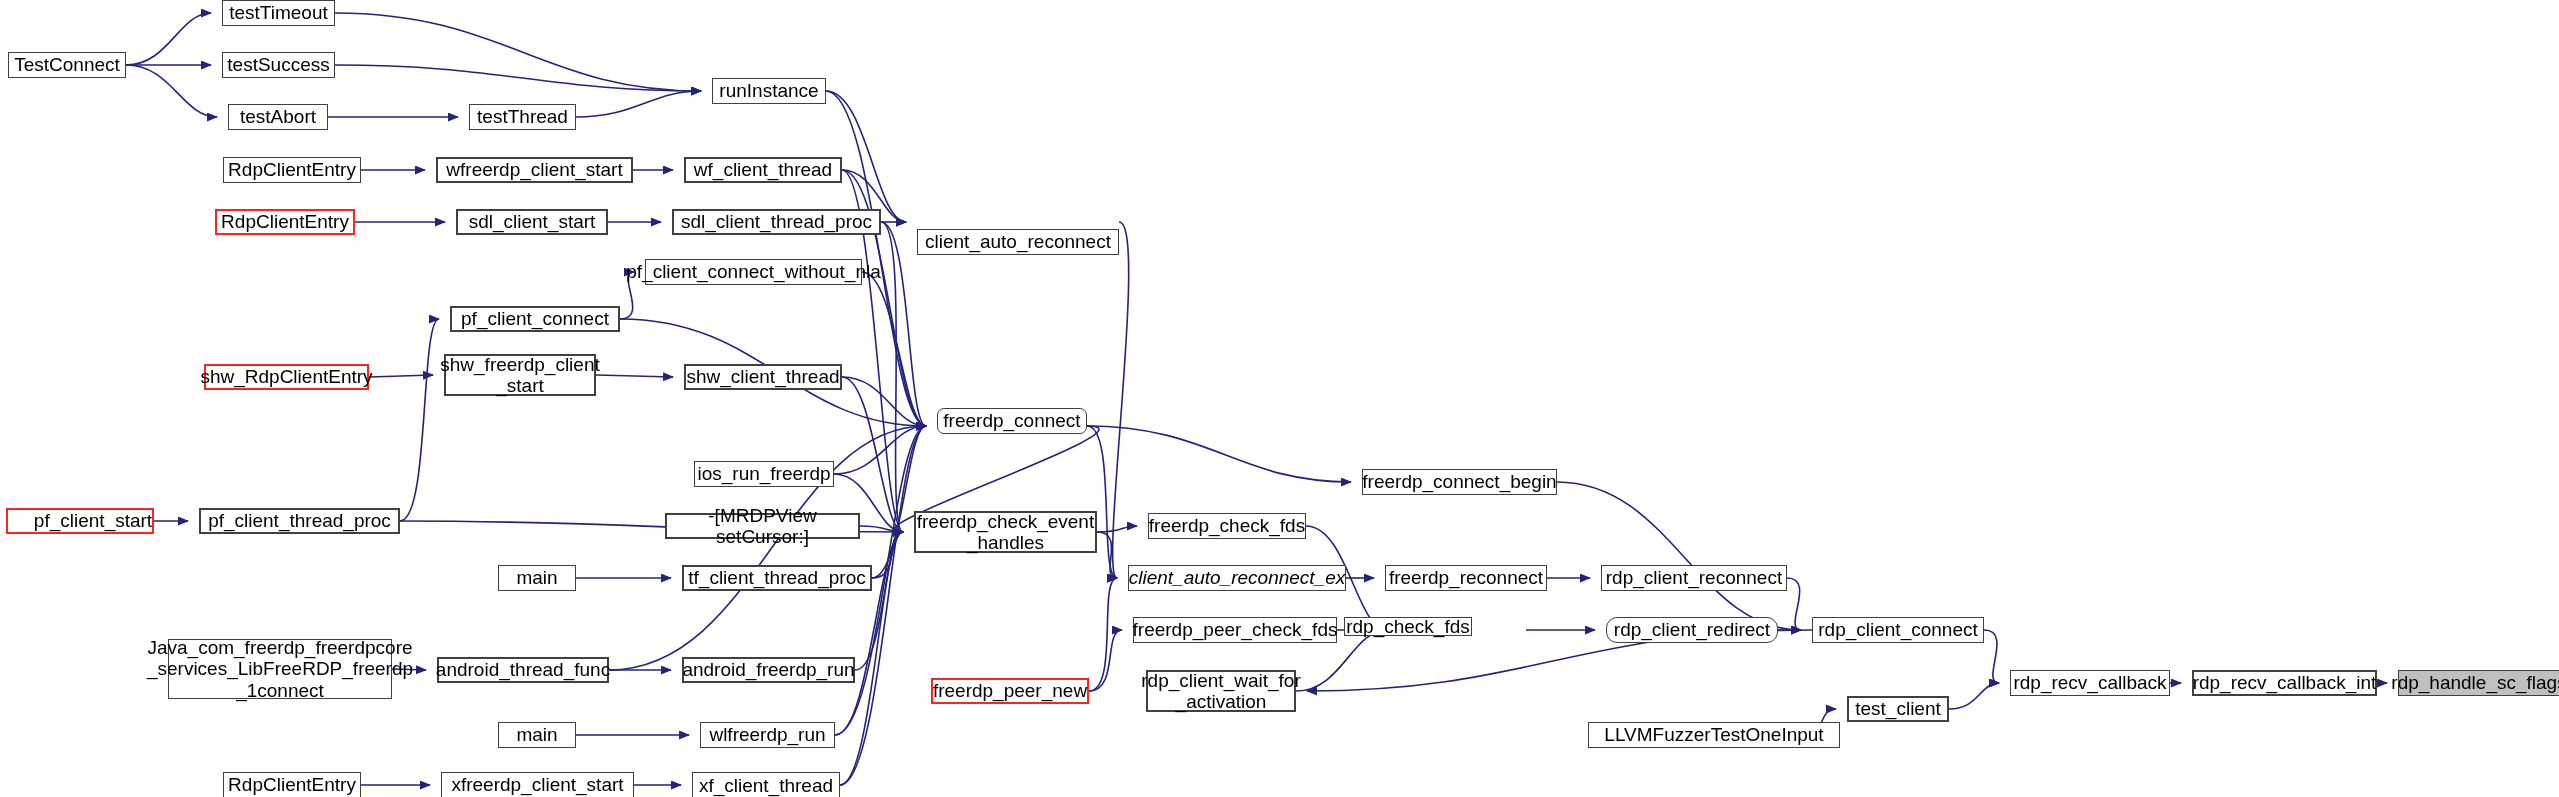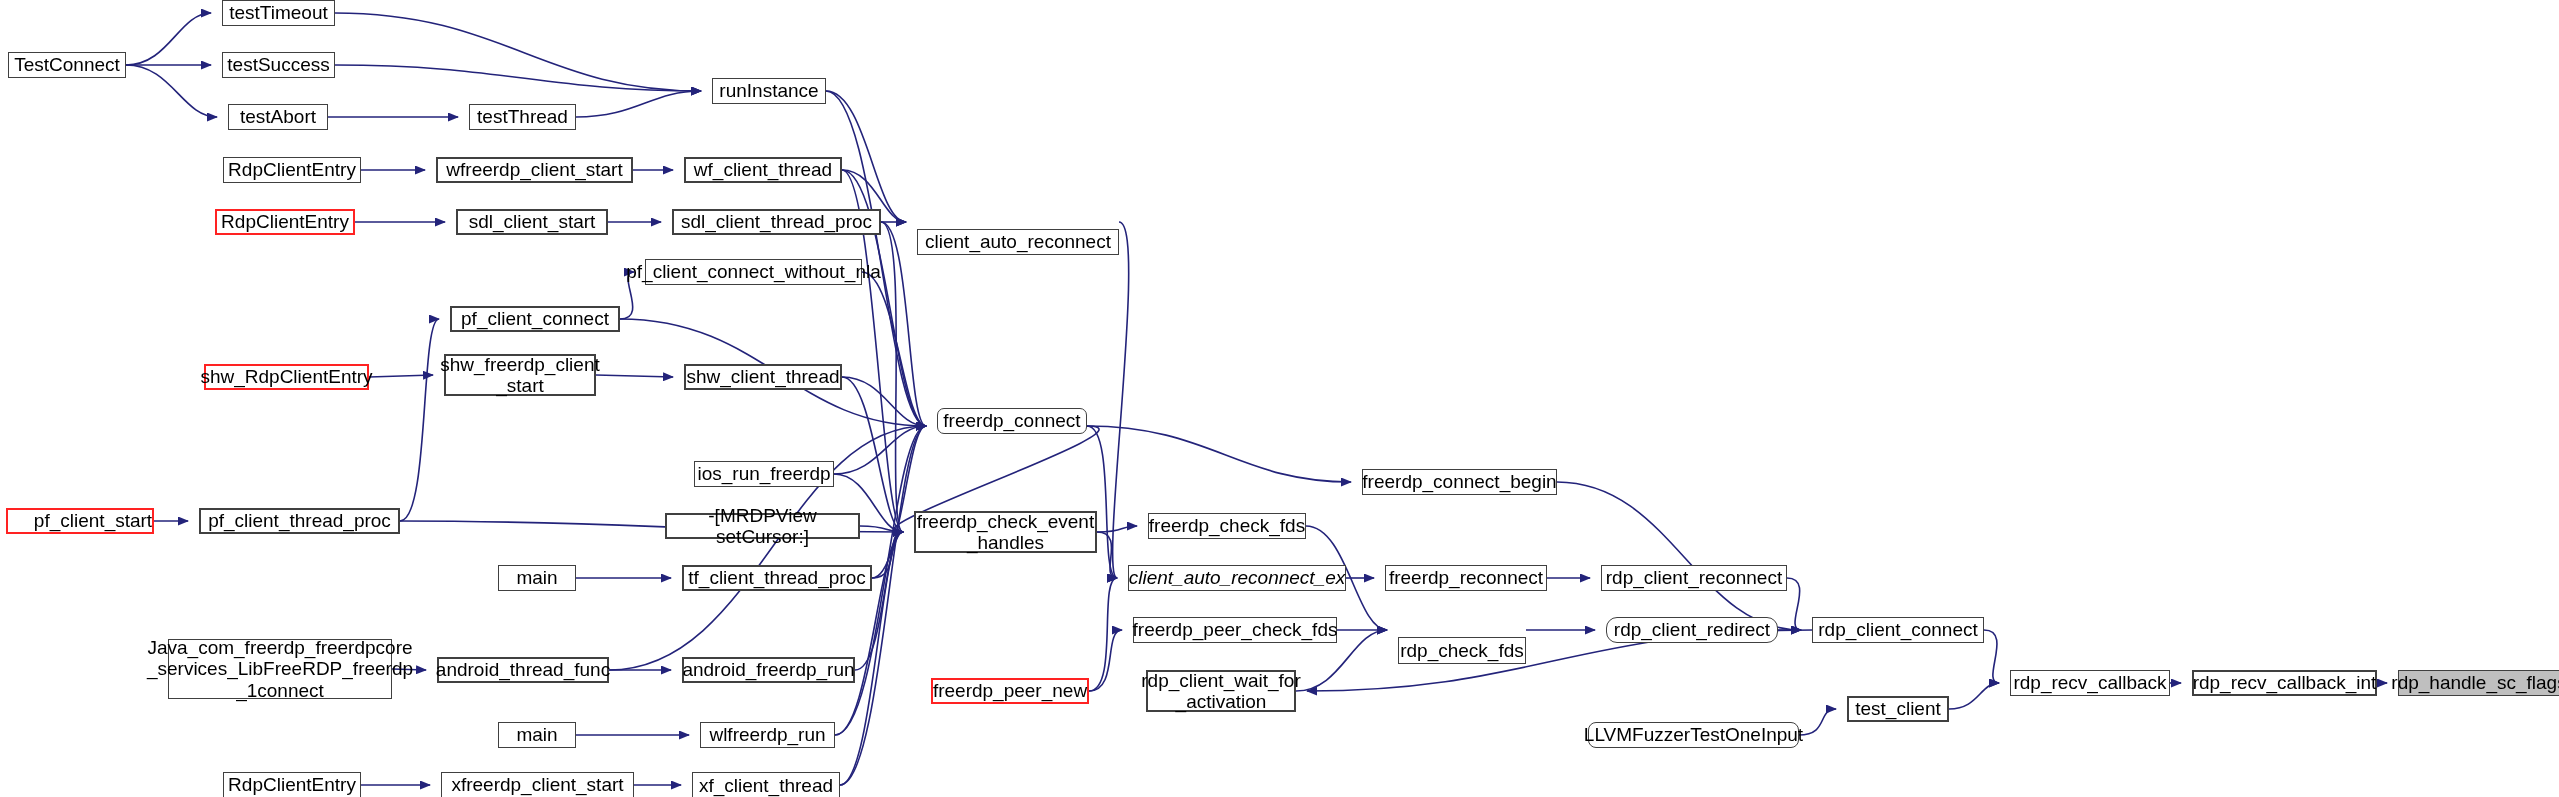--- a/index.html
+++ b/index.html
@@ -162,25 +162,25 @@
       <div class="node thick" style="left: 682px; top: 565px; width: 190px; height: 26px;">tf_client_thread_proc</div>
       <div class="node thick" style="left: 914px; top: 511px; width: 183px; height: 42px;">freerdp_check_event
 _handles</div>
       <div class="node" style="left: 1148px; top: 513px; width: 158px; height: 26px;">freerdp_check_fds</div>
       <div class="node" style="left: 1128px; top: 565px; width: 218px; height: 26px; font-style: italic;">client_auto_reconnect_ex</div>
       <div class="node" style="left: 1133px; top: 617px; width: 204px; height: 26px;">freerdp_peer_check_fds</div>
       <div class="node red" style="left: 931px; top: 678px; width: 158px; height: 26px;">freerdp_peer_new</div>
       <div class="node thick" style="left: 1146px; top: 670px; width: 150px; height: 42px;">rdp_client_wait_for
 _activation</div>
       <div class="node" style="left: 1385px; top: 565px; width: 162px; height: 26px;">freerdp_reconnect</div>
-      <div class="node" style="left: 1398px; top: 617px; width: 128px; height: 27px; margin-top: 20px;">rdp_check_fds</div>
+      <div class="node" style="left: 1344px; top: 617px; width: 128px; height: 19px;">rdp_check_fds</div>
       <div class="node" style="left: 1601px; top: 565px; width: 186px; height: 26px;">rdp_client_reconnect</div>
       <div class="node" style="left: 1606px; top: 617px; width: 172px; height: 26px; border-radius: 11px;">rdp_client_redirect</div>
       <div class="node" style="left: 1812px; top: 617px; width: 172px; height: 26px;">rdp_client_connect</div>
-      <div class="node" style="left: 1588px; top: 722px; width: 211px; height: 26px; border-radius: 8px;">LLVMFuzzerTestOneInput</div>
+      <div class="node" style="left: 1588px; top: 722px; width: 252px; height: 26px;">LLVMFuzzerTestOneInput</div>
       <div class="node thick" style="left: 1847px; top: 696px; width: 102px; height: 26px;">test_client</div>
       <div class="node" style="left: 2010px; top: 670px; width: 160px; height: 26px;">rdp_recv_callback</div>
       <div class="node thick" style="left: 2192px; top: 670px; width: 185px; height: 26px;">rdp_recv_callback_int</div>
       <div class="node cur" style="left: 2398px; top: 670px; width: 162px; height: 26px;">rdp_handle_sc_flags</div>
       <div class="node" style="left: 168px; top: 639px; width: 224px; height: 60px;">Java_com_freerdp_freerdpcore
 _services_LibFreeRDP_freerdp
 _1connect</div>
       <div class="node thick" style="left: 437px; top: 657px; width: 172px; height: 26px;">android_thread_func</div>
       <div class="node thick" style="left: 682px; top: 657px; width: 173px; height: 26px;">android_freerdp_run</div>
       <div class="node" style="left: 498px; top: 722px; width: 78px; height: 26px;">main</div>

